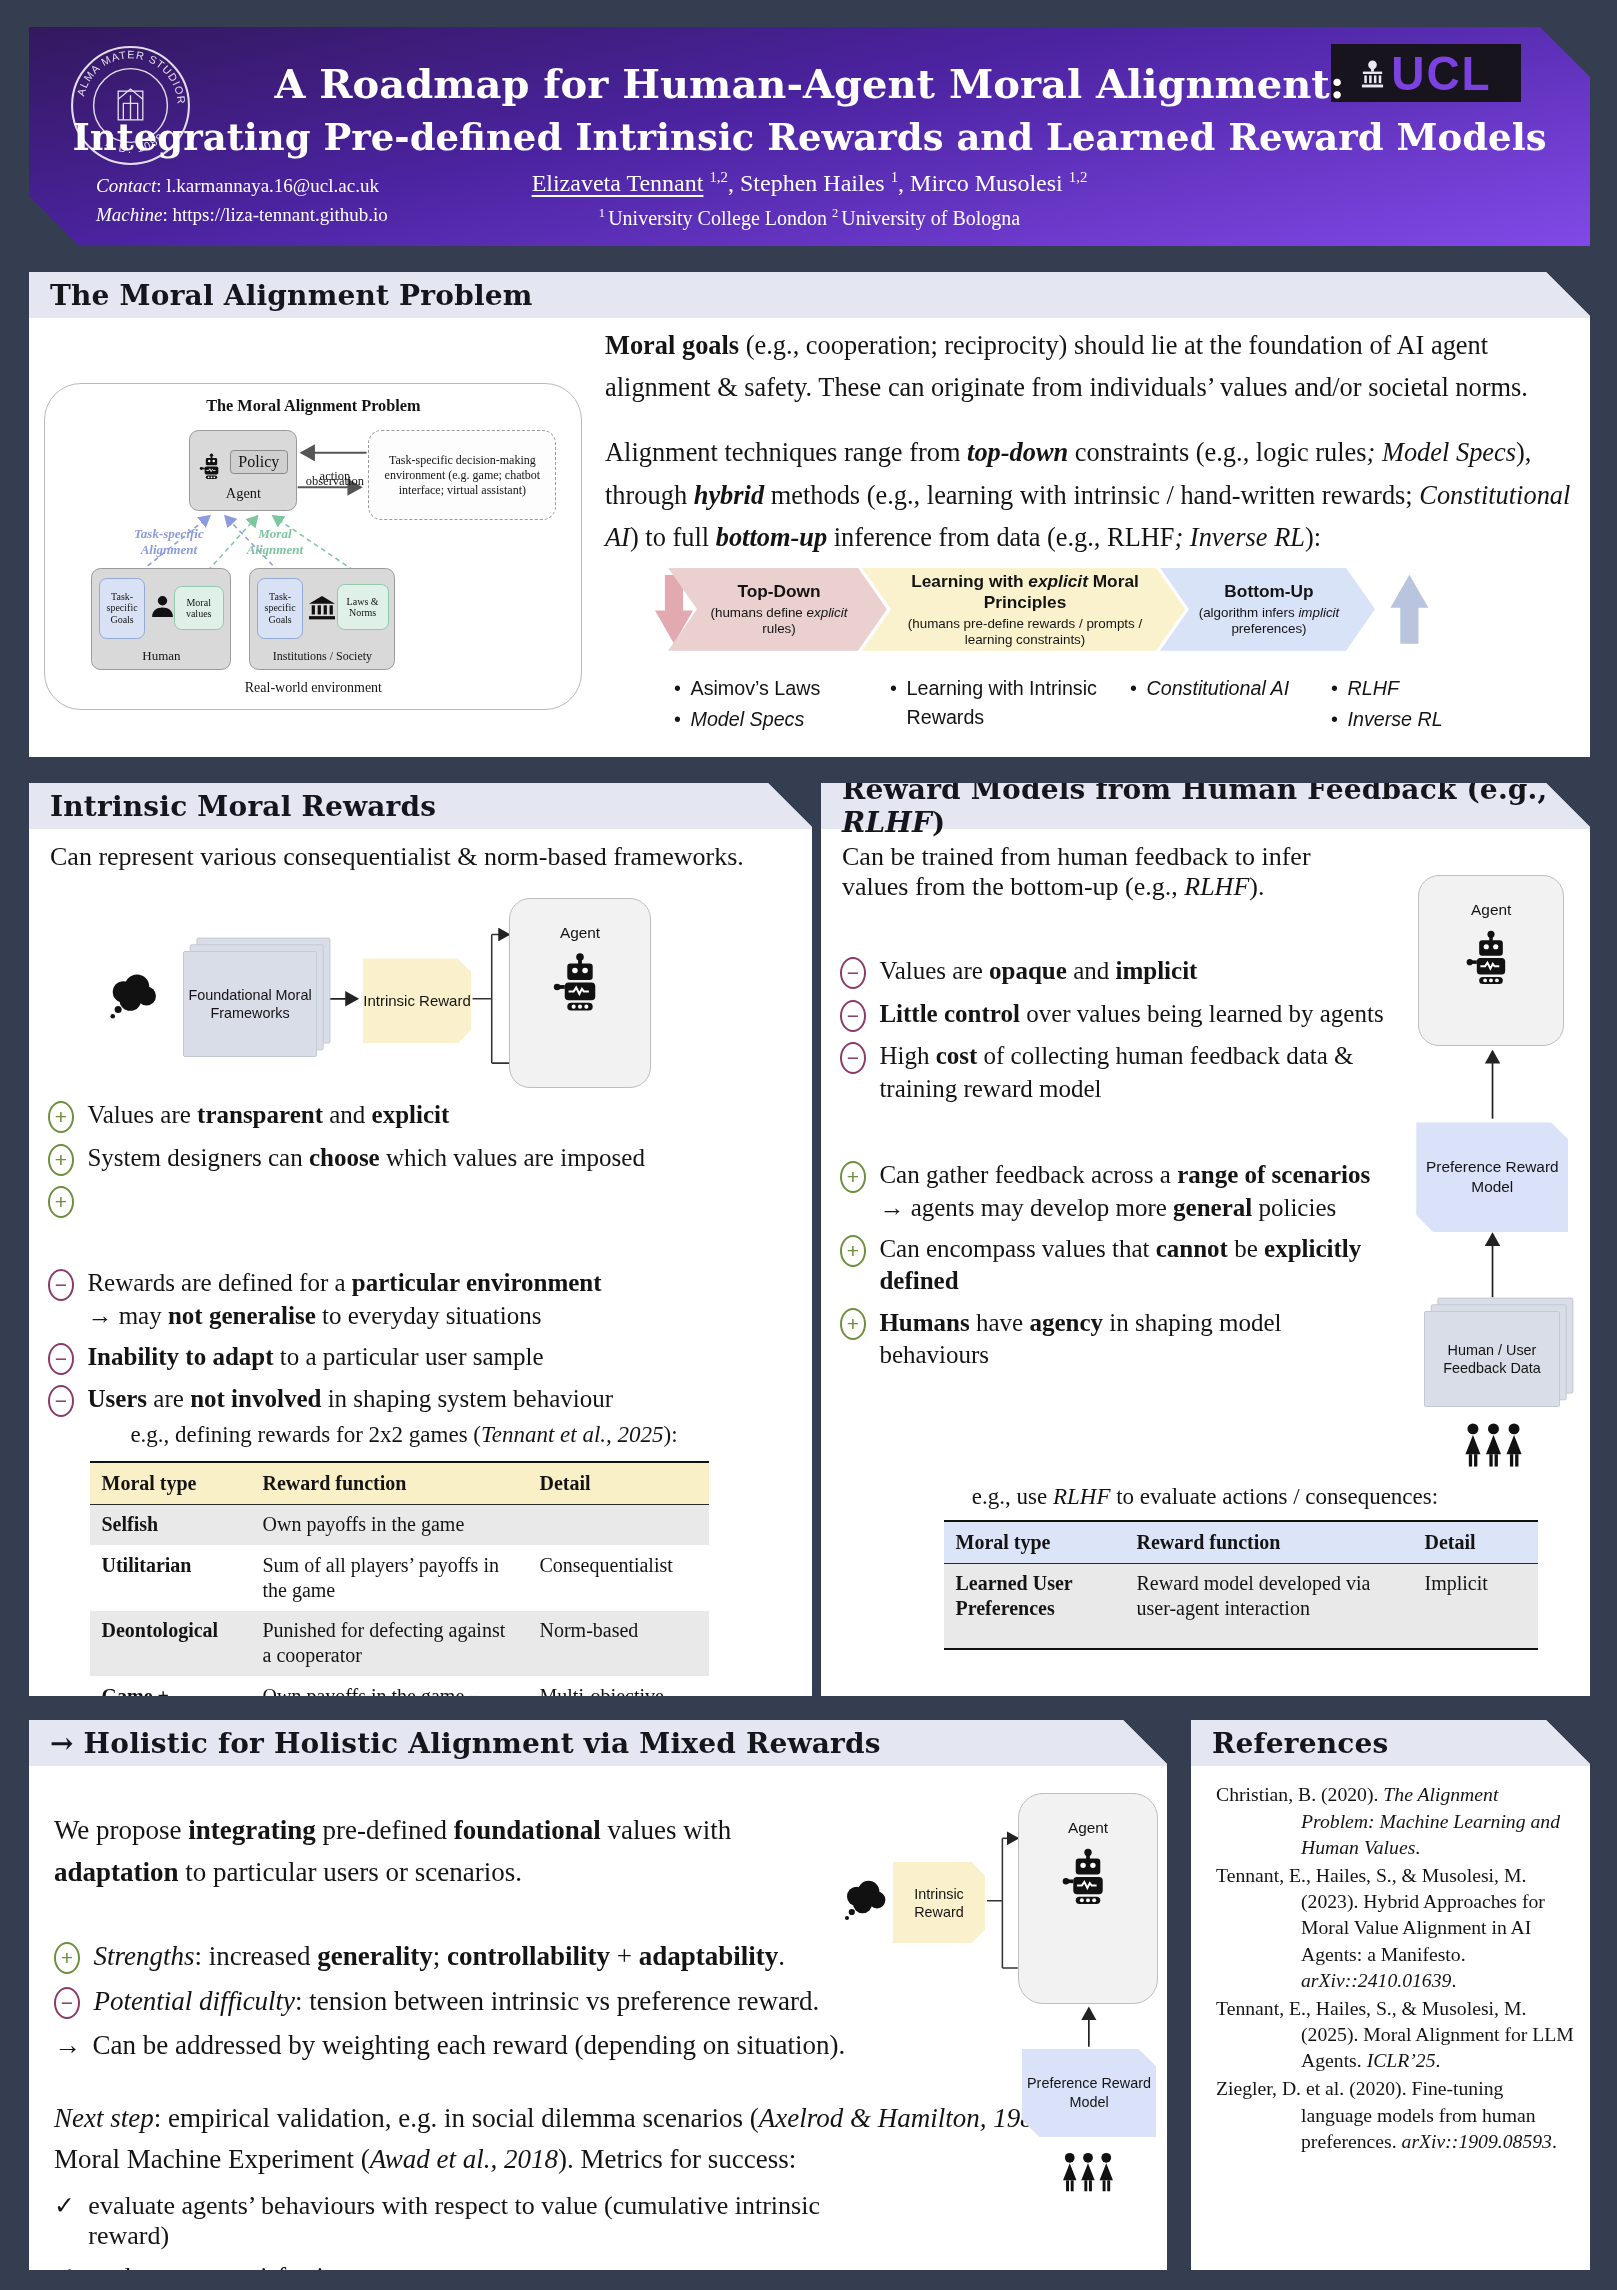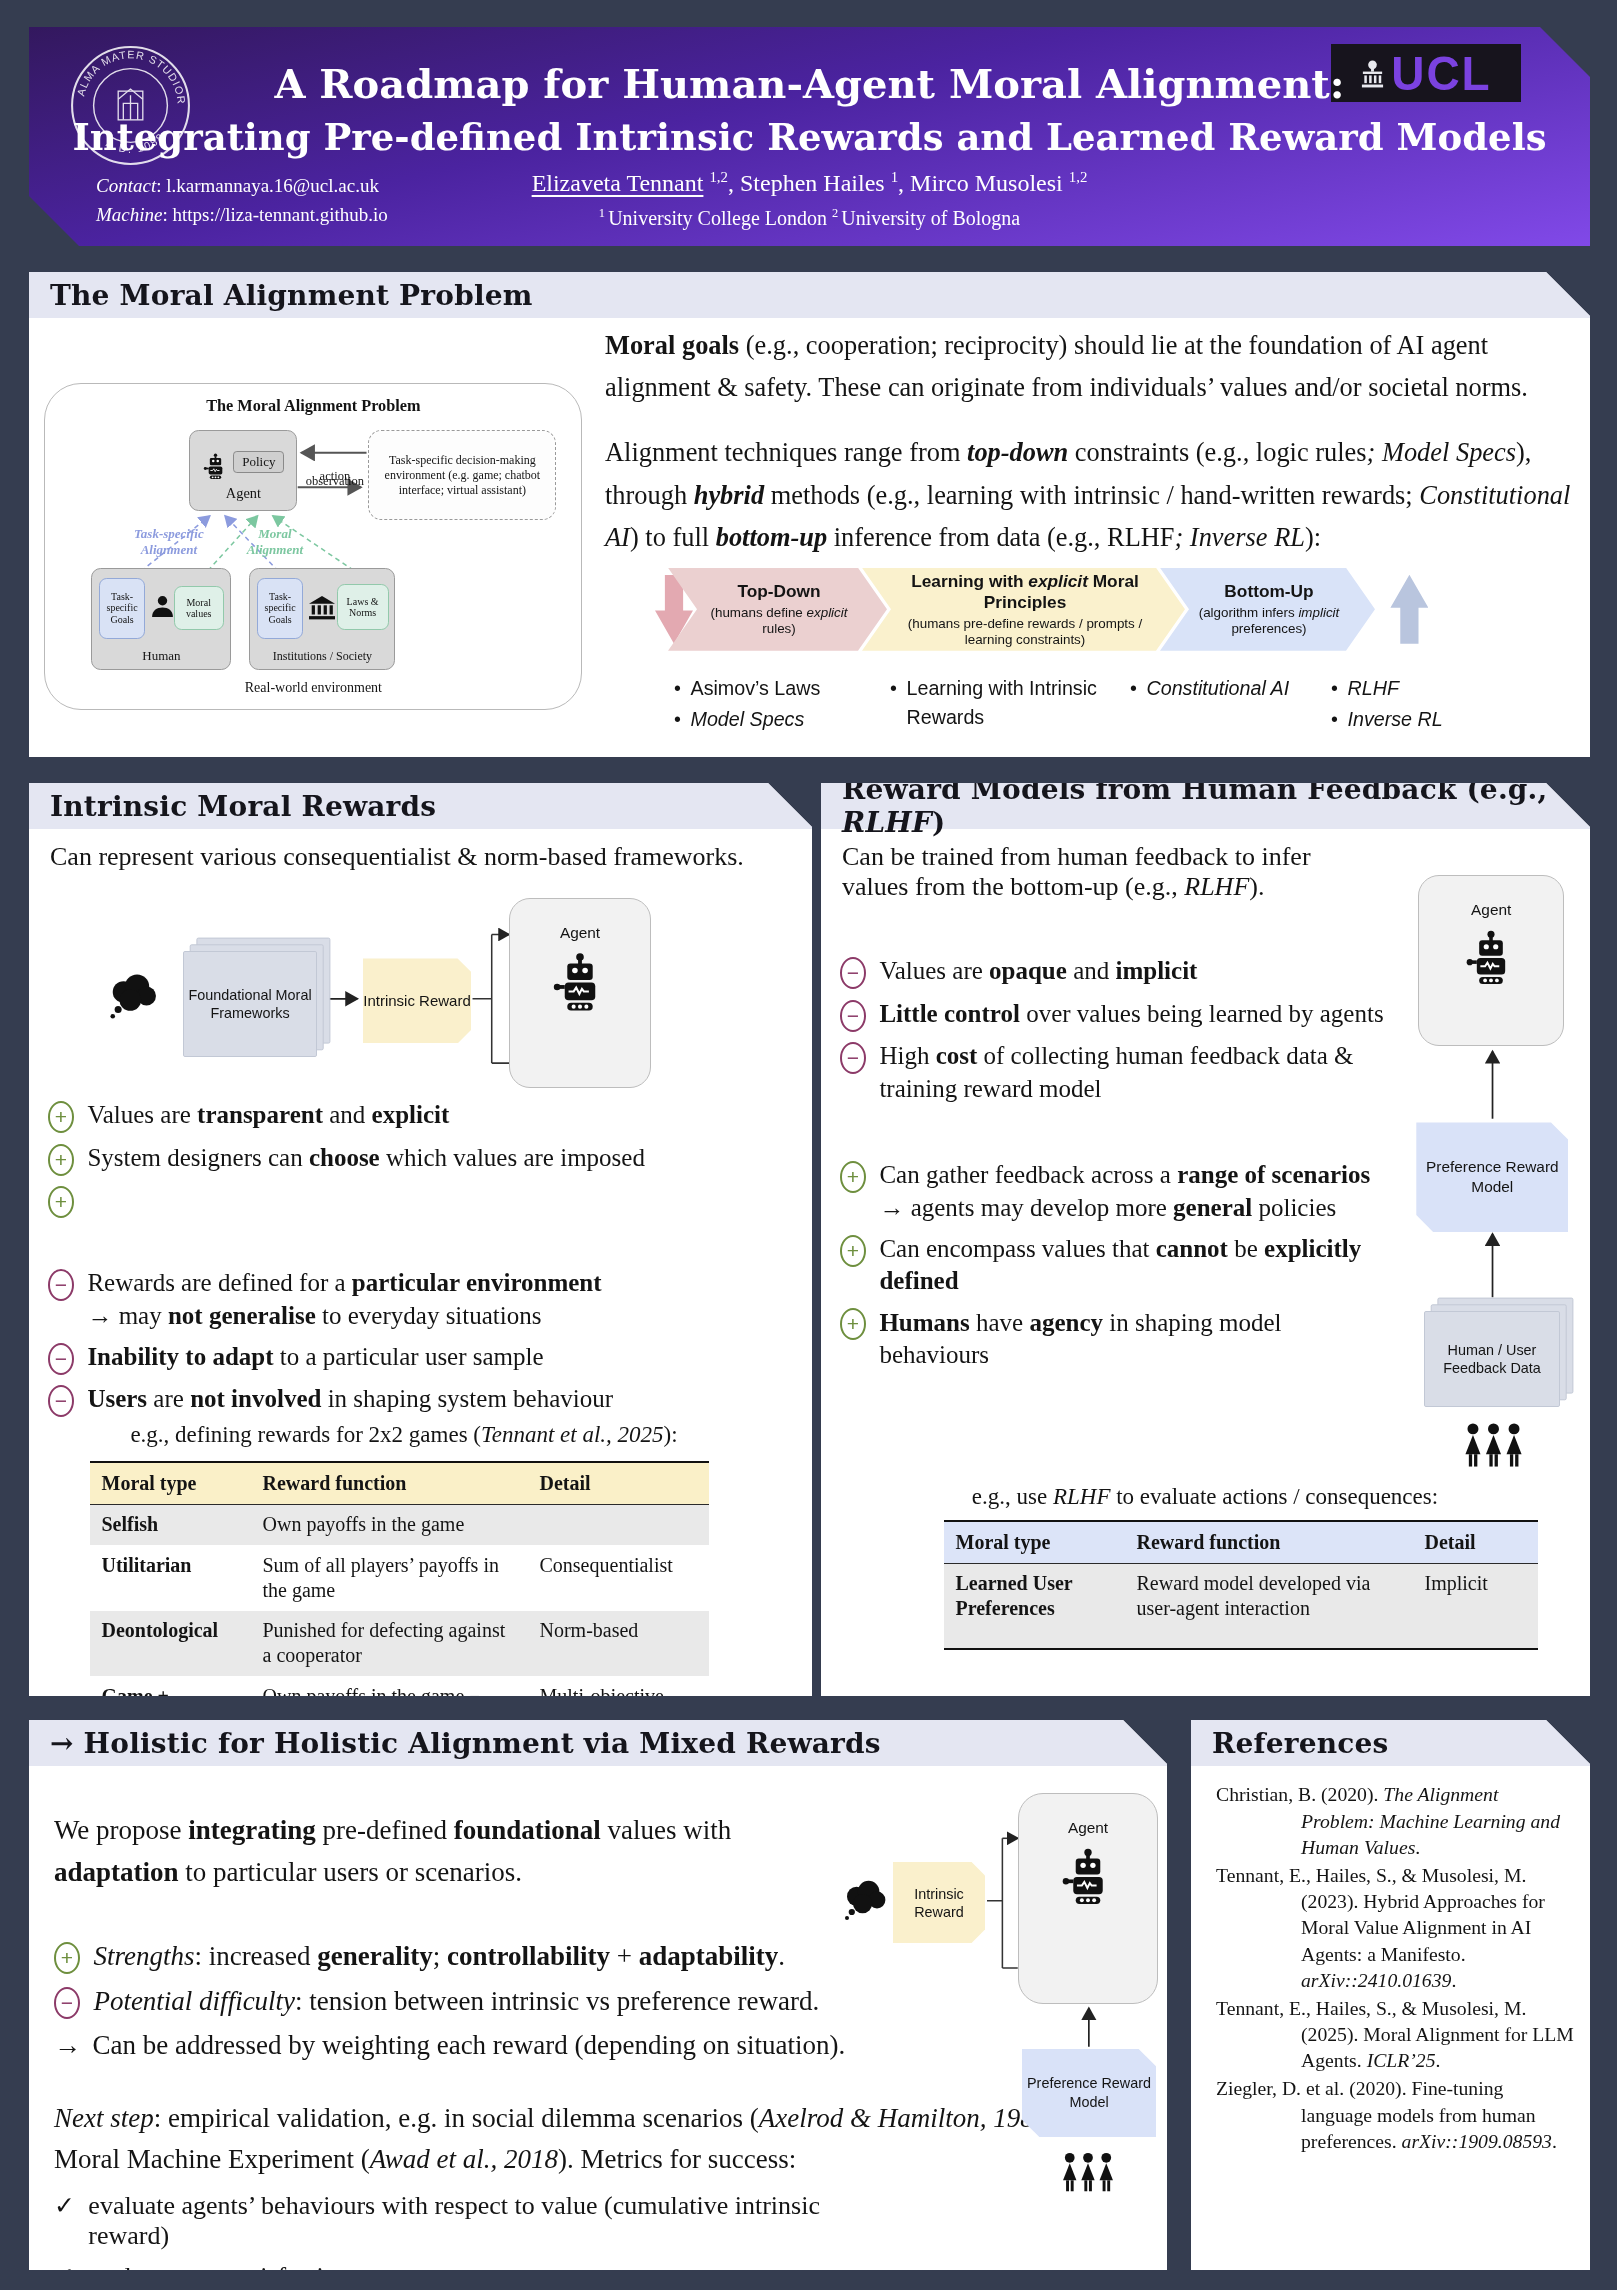--- a/index.html
+++ b/index.html
@@ -45,21 +45,21 @@
 
   .mad { position:absolute; left:15.4px; top:65px; width:538px; height:327px;
          border:1.4px solid #b9b9b9; border-radius:37px; background:#fff; }
   .mad-title { position:absolute; top:11.5px; width:100%; text-align:center;
                font-weight:bold; font-size:16.3px; }
   .mad-svg { position:absolute; inset:0; width:100%; height:100%; }
   .mbox { position:absolute; background:#D9D9D9; border:1px solid #9a9a9a; border-radius:9.6px; }
   .m-agent { left:144px; top:46px; width:108px; height:81px; text-align:center; }
   .m-agent-row { display:flex; align-items:center; justify-content:center; gap:5.8px; margin-top:11.5px; }
   .policy-chip { background:#cfcfcf; border:1px solid #8a8a8a; border-radius:3.8px;
-                 font-size:13px; padding:1.9px 7.7px; }
+                 font-size:16px; padding:1.9px 7.7px; }
   .m-agent-lbl { font-size:14.4px; margin-top:3.8px; }
   .m-env { position:absolute; left:323px; top:46px; width:188px; height:90px;
            border:1.4px dashed #9a9a9a; border-radius:13.4px; background:#fdfdfd;
            display:flex; align-items:center; justify-content:center; text-align:center;
            font-size:12px; line-height:1.25; padding:3.8px 7.7px; }
   .m-lab { position:absolute; font-size:12.5px; }
   .m-align-lbl { position:absolute; font-style:italic; font-weight:bold; font-size:13px;
                  text-align:center; line-height:1.2; }
   .m-human { left:46px; top:184px; width:140px; height:102px; }
   .m-inst  { left:204px; top:184px; width:146px; height:102px; }

